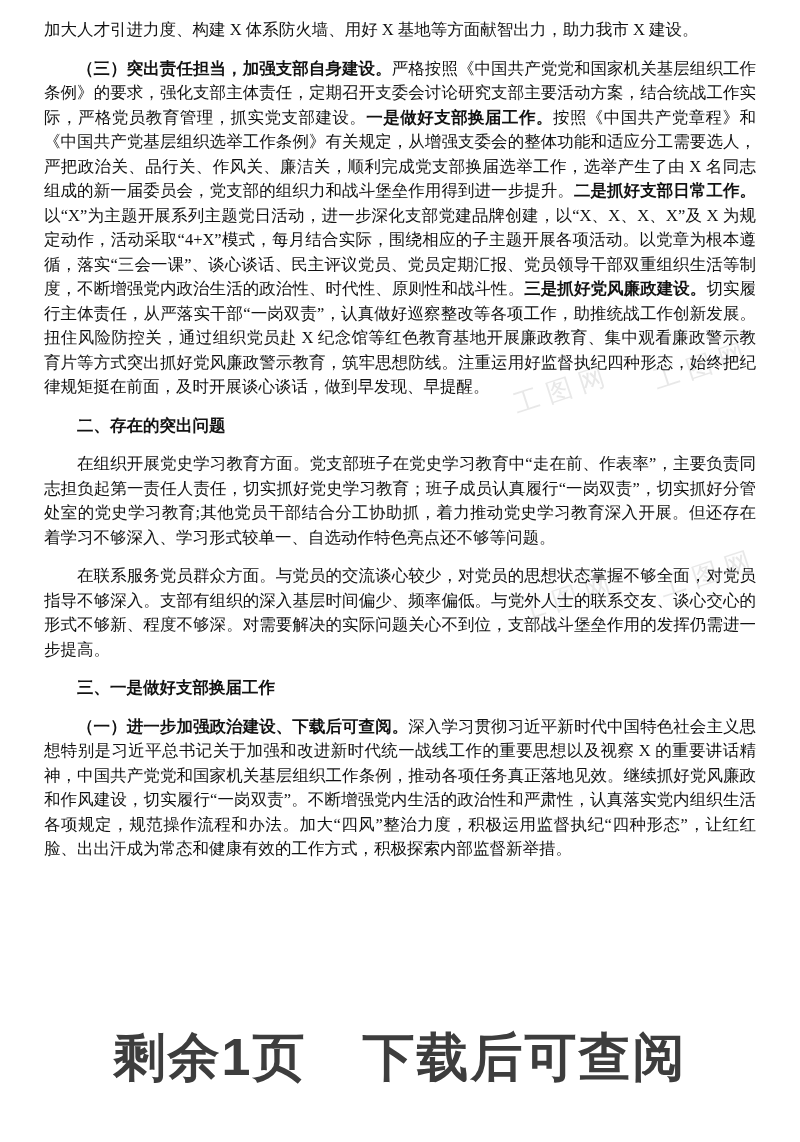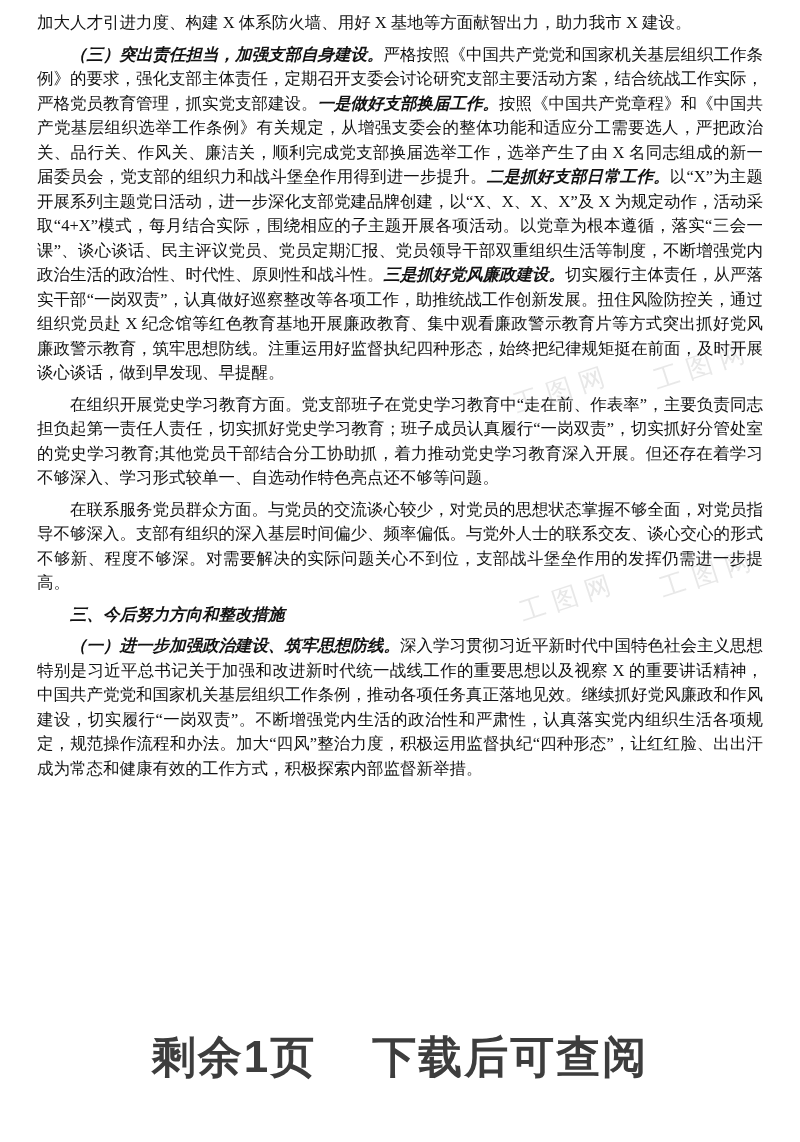--- a/index.html
+++ b/index.html
@@ -10,61 +10,62 @@
   }
   .page {
     position: relative; width: 800px; height: 1142px;
     background: #ffffff;
   }
   .doc-body {
     position: absolute; left: 30px; right: 30px; top: 4px;
     font-size: 16.5px; line-height: 24.5px; color: #121212;
     text-align: justify;
   }
-  .para { margin: 7px; text-indent: 0; }
+  .para { margin: 14px; text-indent: 0; }
   .para.indent { text-indent: 2em; }
-  .para strong { font-weight: bold; font-style: italic; }
+  .para strong { font-weight: bold; }
   .watermark-text {
     position: absolute;
     font-family: "Liberation Sans", "DejaVu Sans", sans-serif;
     font-size: 26px; letter-spacing: 8px;
     color: rgba(110, 110, 110, 0.16);
     transform: rotate(-18deg);
     pointer-events: none; white-space: nowrap;
   }
   .wm1 { left: 512px; top: 372px; }
   .wm2 { left: 652px; top: 348px; }
   .wm3 { left: 518px; top: 580px; }
   .wm4 { left: 658px; top: 556px; }
   .download-banner {
     position: absolute; left: 0; right: 0; top: 1030px;
     text-align: center;
     font-family: "Liberation Sans", "DejaVu Sans", sans-serif;
-    font-weight: bold; font-size: 44px; line-height: 54px;
+    font-weight: bold; font-size: 52px; line-height: 54px;
     color: #3d3d3d; letter-spacing: 2px;
     cursor: pointer;
   }
   .download-banner .gap { display: inline-block; width: 56px; }
 </style>
 </head>
 <body>
 
 <div class="page">
 
   <span class="watermark-text wm1">工图网</span>
   <span class="watermark-text wm2">工图网</span>
   <span class="watermark-text wm3">工图网</span>
   <span class="watermark-text wm4">工图网</span>
 
   <div class="doc-body" id="doc-body">
       <p class="para"><span>加大人才引进力度、构建 X 体系防火墙、用好 X 基地等方面献智出力，助力我市 X 建设。</span></p>
       <p class="para indent"><strong>（三）突出责任担当，加强支部自身建设。</strong><span>严格按照《中国共产党党和国家机关基层组织工作条例》的要求，强化支部主体责任，定期召开支委会讨论研究支部主要活动方案，结合统战工作实际，严格党员教育管理，抓实党支部建设。</span><strong>一是做好支部换届工作。</strong><span>按照《中国共产党章程》和《中国共产党基层组织选举工作条例》有关规定，从增强支委会的整体功能和适应分工需要选人，严把政治关、品行关、作风关、廉洁关，顺利完成党支部换届选举工作，选举产生了由 X 名同志组成的新一届委员会，党支部的组织力和战斗堡垒作用得到进一步提升。</span><strong>二是抓好支部日常工作。</strong><span>以“X”为主题开展系列主题党日活动，进一步深化支部党建品牌创建，以“X、X、X、X”及 X 为规定动作，活动采取“4+X”模式，每月结合实际，围绕相应的子主题开展各项活动。以党章为根本遵循，落实“三会一课”、谈心谈话、民主评议党员、党员定期汇报、党员领导干部双重组织生活等制度，不断增强党内政治生活的政治性、时代性、原则性和战斗性。</span><strong>三是抓好党风廉政建设。</strong><span>切实履行主体责任，从严落实干部“一岗双责”，认真做好巡察整改等各项工作，助推统战工作创新发展。扭住风险防控关，通过组织党员赴 X 纪念馆等红色教育基地开展廉政教育、集中观看廉政警示教育片等方式突出抓好党风廉政警示教育，筑牢思想防线。注重运用好监督执纪四种形态，始终把纪律规矩挺在前面，及时开展谈心谈话，做到早发现、早提醒。</span></p>
+      <p class="para indent"><strong>二、存在的突出问题</strong></p>
       <p class="para indent"><span>在组织开展党史学习教育方面。党支部班子在党史学习教育中“走在前、作表率”，主要负责同志担负起第一责任人责任，切实抓好党史学习教育；班子成员认真履行“一岗双责”，切实抓好分管处室的党史学习教育;其他党员干部结合分工协助抓，着力推动党史学习教育深入开展。但还存在着学习不够深入、学习形式较单一、自选动作特色亮点还不够等问题。</span></p>
       <p class="para indent"><span>在联系服务党员群众方面。与党员的交流谈心较少，对党员的思想状态掌握不够全面，对党员指导不够深入。支部有组织的深入基层时间偏少、频率偏低。与党外人士的联系交友、谈心交心的形式不够新、程度不够深。对需要解决的实际问题关心不到位，支部战斗堡垒作用的发挥仍需进一步提高。</span></p>
-      <p class="para indent"><strong>三、今后努力方向和整改措施</strong></p>
-      <p class="para indent"><strong>（一）进一步加强政治建设、筑牢思想防线。</strong><span>深入学习贯彻习近平新时代中国特色社会主义思想特别是习近平总书记关于加强和改进新时代统一战线工作的重要思想以及视察 X 的重要讲话精神，中国共产党党和国家机关基层组织工作条例，推动各项任务真正落地见效。继续抓好党风廉政和作风建设，切实履行“一岗双责”。不断增强党内生活的政治性和严肃性，认真落实党内组织生活各项规定，规范操作流程和办法。加大“四风”整治力度，积极运用监督执纪“四种形态”，让红红脸、出出汗成为常态和健康有效的工作方式，积极探索内部监督新举措。</span></p>
+      <p class="para indent"><strong>三、一是做好支部换届工作</strong></p>
+      <p class="para indent"><strong>（一）进一步加强政治建设、下载后可查阅。</strong><span>深入学习贯彻习近平新时代中国特色社会主义思想特别是习近平总书记关于加强和改进新时代统一战线工作的重要思想以及视察 X 的重要讲话精神，中国共产党党和国家机关基层组织工作条例，推动各项任务真正落地见效。继续抓好党风廉政和作风建设，切实履行“一岗双责”。不断增强党内生活的政治性和严肃性，认真落实党内组织生活各项规定，规范操作流程和办法。加大“四风”整治力度，积极运用监督执纪“四种形态”，让红红脸、出出汗成为常态和健康有效的工作方式，积极探索内部监督新举措。</span></p>
     </div>
 
   <div class="download-banner">
     <span>剩余1页</span><span class="gap"></span><span>下载后可查阅</span>
   </div>
 
 </div>
 
 </body></html>

